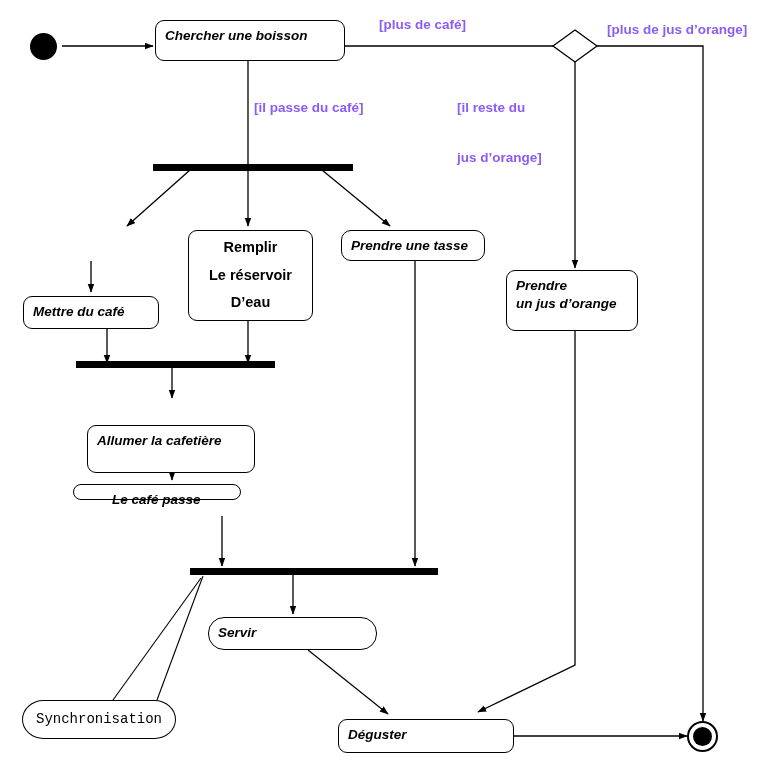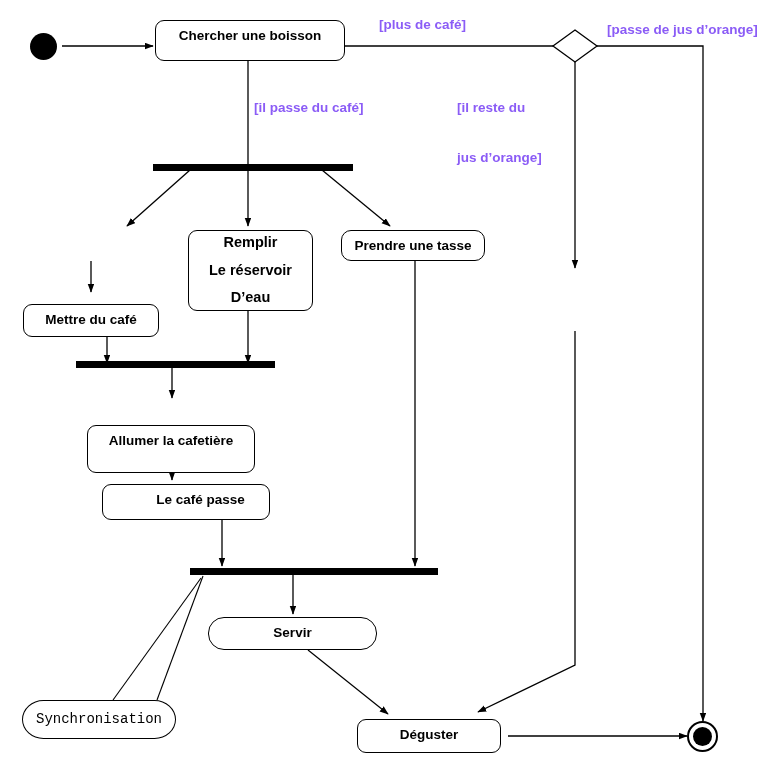--- a/index.html
+++ b/index.html
@@ -24,25 +24,25 @@
     height: 782px;
   }
   .node {
     position: absolute;
     box-sizing: border-box;
     border: 1.4px solid #000000;
     border-radius: 9px;
     background: #ffffff;
     color: #000000;
     font-weight: bold;
+    font-style: italic;
     font-size: 13.5px;
     line-height: 1.35;
     padding: 6px 9px;
     white-space: pre-line;
-    text-align: center;
   }
   .node.center {
     font-style: normal;
     text-align: center;
     display: flex;
     flex-direction: column;
     justify-content: center;
     align-items: center;
     font-size: 14.5px;
     line-height: 1.9;
@@ -150,46 +150,48 @@
 
   <div class="initial-node" style="left:30px; top:33px; width:27px; height:27px;"></div>
 
   <div class="bar" style="left:153px; top:164px; width:200px; height:7px;"></div>
   <div class="bar" style="left:76px; top:361px; width:199px; height:7px;"></div>
   <div class="bar" style="left:190px; top:568px; width:248px; height:7px;"></div>
 
   <div class="node" style="left:155px; top:20px; width:190px; height:41px;">Chercher une boisson</div>
 
 
-  <div class="node" style="left:23px; top:304px; width:136px; height:33px;">Mettre du café</div>
+  <div class="node" style="left:23px; top:296px; width:136px; height:33px;">Mettre du café</div>
 
-  <div class="node center" style="left:188px; top:230px; width:125px; height:81px;">Remplir
+  <div class="node center" style="left:188px; top:230px; width:125px; height:91px;">Remplir
 Le réservoir
 D’eau</div>
 
   <div class="node" style="left:341px; top:230px; width:144px; height:31px;border-radius:10px;">Prendre une tasse</div>
 
+  <div class="node" style="left:506px; top:270px; width:132px; height:61px;">Prendre
+un jus d’orange</div>
 
   <div class="node" style="left:87px; top:425px; width:168px; height:48px;">Allumer la cafetière</div>
 
-  <div class="node" style="left:102px; top:484px; width:168px; height:36px;padding-left:38px;">Le café passe</div>
+  <div class="node" style="left:73px; top:484px; width:168px; height:16px;padding-left:38px;">Le café passe</div>
 
   <div class="node" style="left:208px; top:617px; width:169px; height:33px;border-radius:16px;">Servir</div>
 
   <div class="node note" style="left:22px; top:700px; width:154px; height:39px;">Synchronisation</div>
 
-  <div class="node" style="left:338px; top:719px; width:144px; height:34px;margin-left:19px;">Déguster</div>
+  <div class="node" style="left:338px; top:719px; width:176px; height:34px;">Déguster</div>
 
   <div class="final-node" style="left:687px; top:721px; width:31px; height:31px;">
     <div class="final-node-inner" style="left:4px; top:4px; width:19px; height:19px;"></div>
   </div>
 
   <div class="edge-label" style="left:379px; top:13px;">[plus de café]</div>
 
-  <div class="edge-label" style="left:607px; top:18px;">[passe de jus d’orange]</div>
+  <div class="edge-label" style="left:607px; top:18px;">[plus de jus d’orange]</div>
 
   <div class="edge-label" style="left:254px; top:96px;">[il passe du café]</div>
 
   <div class="edge-label" style="left:457px; top:96px;">[il reste du
 
 jus d’orange]</div>
 
 </div>
 
 </body></html>

